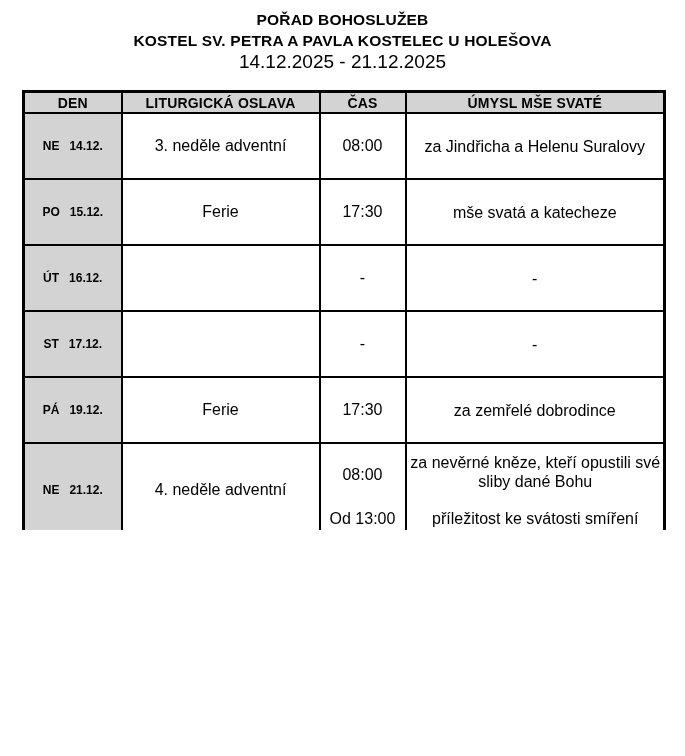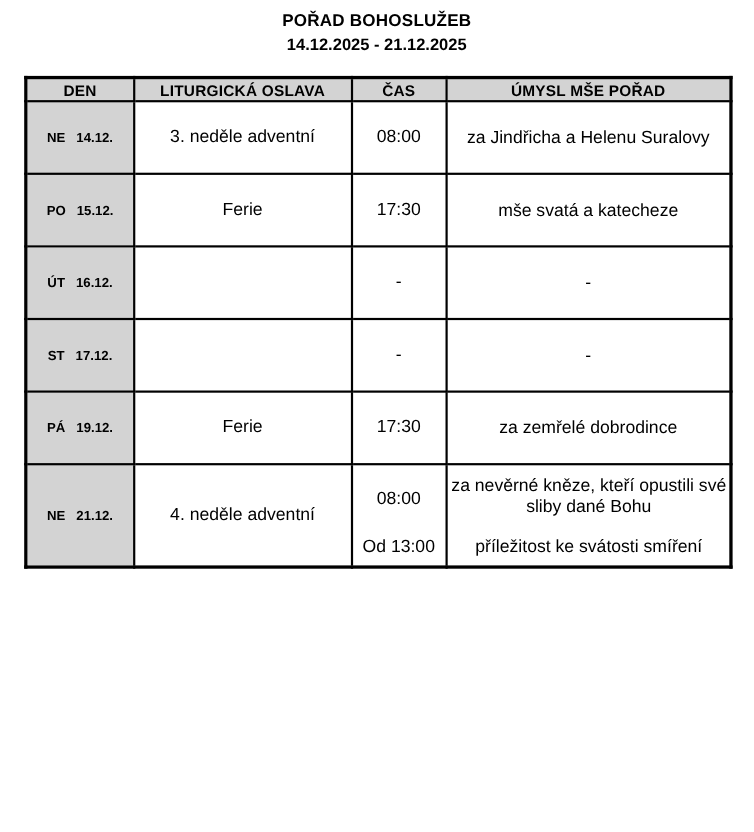--- a/index.html
+++ b/index.html
@@ -20,22 +20,22 @@
     text-align: center;
     padding-top: 9px;
     line-height: 21px;
   }
   .title-main, .title-sub {
     font-weight: bold;
     font-size: 15.5px;
     letter-spacing: 0.2px;
   }
   .title-dates {
-    font-size: 15px;
-    font-weight: bold;
+    font-size: 19px;
+    font-weight: normal;
   }
   table.schedule {
     border-collapse: collapse;
     table-layout: fixed;
     width: 641px;
     margin: 18px 0 0 22px;
     border: 3px solid #000;
   }
   .schedule th, .schedule td {
     border: 2px solid #000;
@@ -93,36 +93,37 @@
     padding: 2px 10px 7px 6px;
   }
 </style>
 </head>
 <body>
 
 <div class="page">
 
   <div class="titles">
     <div class="title-main">POŘAD BOHOSLUŽEB</div>
+    <div class="title-sub">KOSTEL SV. PETRA A PAVLA KOSTELEC U HOLEŠOVA</div>
     <div class="title-dates">14.12.2025 - 21.12.2025</div>
   </div>
 
   <table class="schedule">
     <colgroup>
       <col style="width:98px">
       <col style="width:198px">
       <col style="width:86px">
       <col style="width:259px">
     </colgroup>
     <thead>
       <tr>
         <th>DEN</th>
         <th>LITURGICKÁ OSLAVA</th>
         <th>ČAS</th>
-        <th>ÚMYSL MŠE POŘAD</th>
+        <th>ÚMYSL MŠE SVATÉ</th>
       </tr>
     </thead>
     <tbody>
 
       <tr class="row">
         <td class="day-cell">
           <div class="day-inner">
             <span>NE</span>
             <span>14.12.</span>
           </div>

